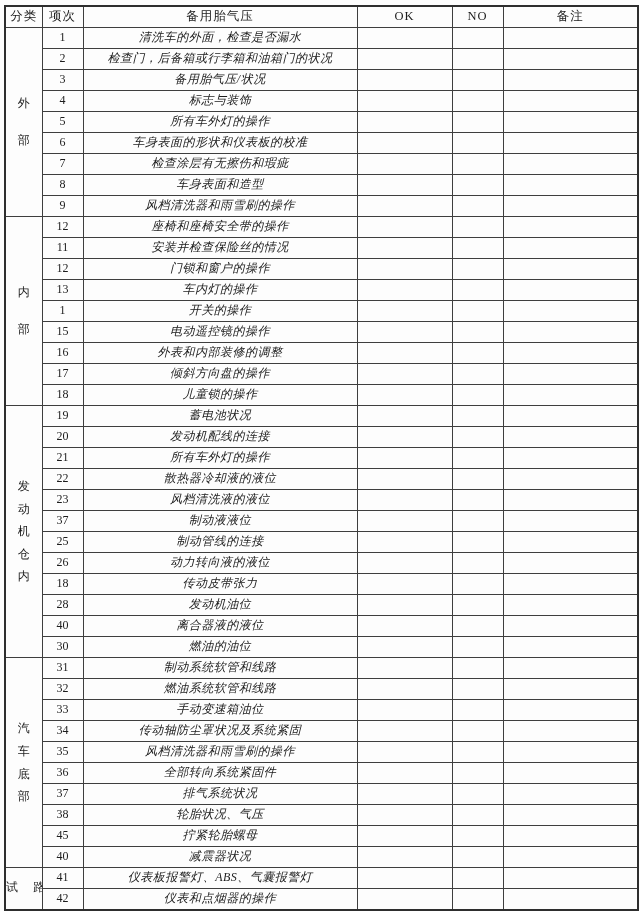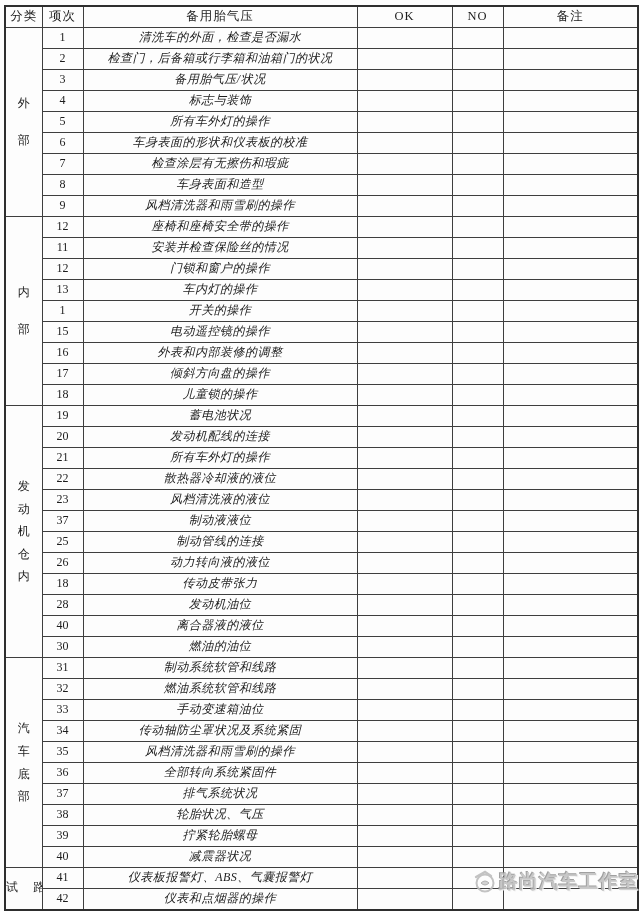--- a/index.html
+++ b/index.html
@@ -386,21 +386,21 @@
           <td class="remarks"></td>
         </tr>
         <tr>
           <td class="itemno">38</td>
           <td class="item">轮胎状况、气压</td>
           <td class="ok"></td>
           <td class="no"></td>
           <td class="remarks"></td>
         </tr>
         <tr>
-          <td class="itemno">39</td>
+          <td class="itemno">45</td>
           <td class="item">拧紧轮胎螺母</td>
           <td class="ok"></td>
           <td class="no"></td>
           <td class="remarks"></td>
         </tr>
         <tr>
           <td class="itemno">40</td>
           <td class="item">减震器状况</td>
           <td class="ok"></td>
           <td class="no"></td>
@@ -419,24 +419,14 @@
         <tr>
           <td class="itemno">42</td>
           <td class="item">仪表和点烟器的操作</td>
           <td class="ok"></td>
           <td class="no"></td>
           <td class="remarks"></td>
         </tr>
       </tbody>
   </table>
 
-  <div class="watermark">
-    <span class="wm-logo">
-      <svg viewBox="0 0 24 26" width="24" height="26">
-        <circle cx="13" cy="14" r="8.5" fill="none" stroke="#bdbdbd" stroke-width="2"></circle>
-        <path d="M4 8 L13 3 L19 7" fill="none" stroke="#bdbdbd" stroke-width="2.4" stroke-linecap="round"></path>
-        <path d="M9 14 q4 -4 8 0 q-4 4 -8 0" fill="#cfcfcf" stroke="#a9a9a9" stroke-width="1"></path>
-      </svg>
-    </span>
-    <span class="wm-text">路尚汽车工作室</span>
-  </div>
 
 </div>
 
 </body></html>

